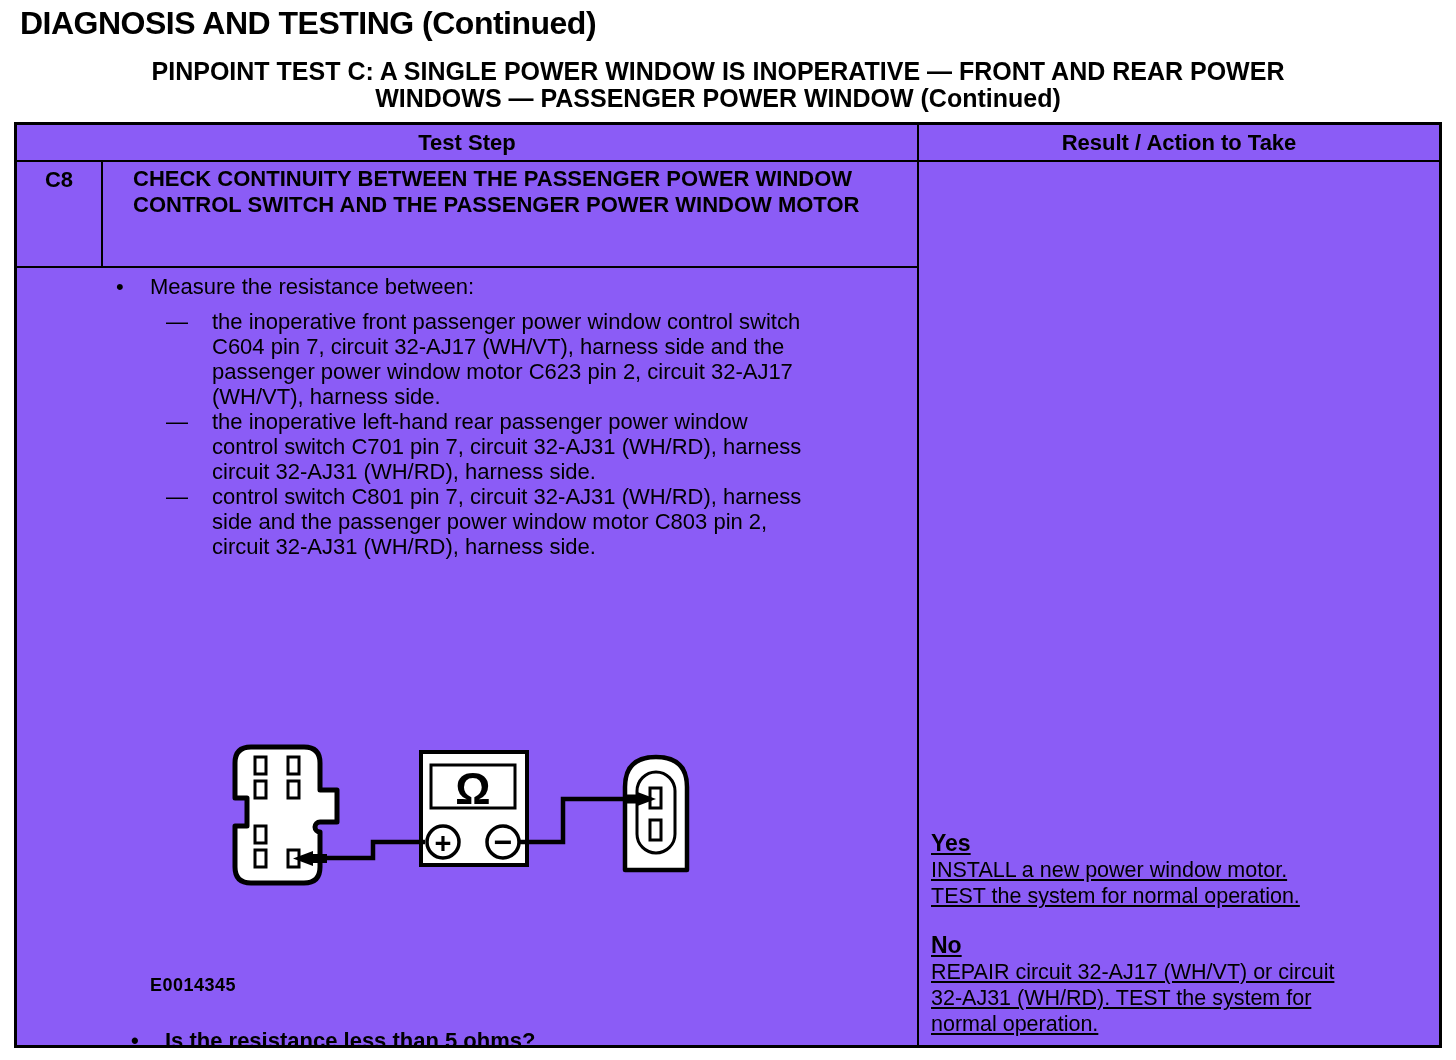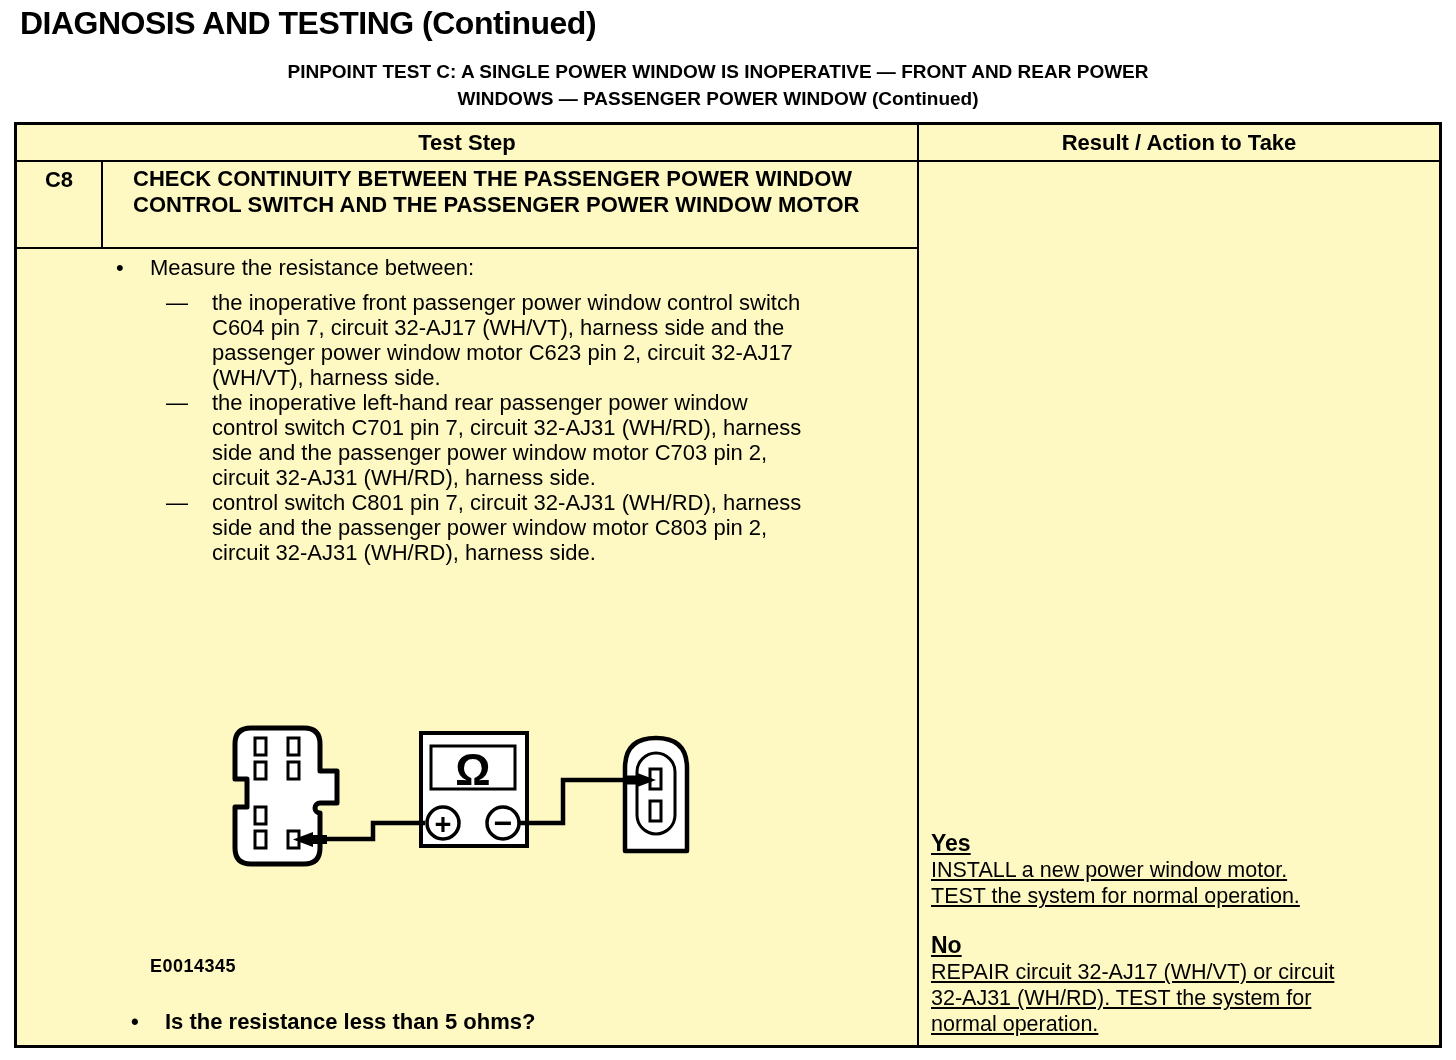--- a/index.html
+++ b/index.html
@@ -15,45 +15,45 @@
 
   .page-title {
     position: absolute; left: 20px; top: 5px;
     font-size: 32px; font-weight: bold; letter-spacing: -0.5px;
     white-space: nowrap;
     text-align: center;
   }
 
   .pinpoint-title {
     position: absolute; left: 0; top: 58px; width: 1436px;
-    text-align: center; font-weight: bold; font-size: 19px; line-height: 27px;
+    text-align: center; font-weight: bold; font-size: 25px; line-height: 27px;
   }
   .pinpoint-title div { white-space: nowrap; }
 
   .pinpoint-table {
     position: absolute; left: 14px; top: 122px;
     width: 1428px; height: 926px;
     border: 3px solid #000;
     display: flex;
-    background: #fef9c3;
+    background: #8b5cf6;
   }
   .col-left {
     width: 902px; border-right: 2px solid #000;
     display: flex; flex-direction: column;
   }
   .col-right { flex: 1; display: flex; flex-direction: column; justify-content: flex-end; }
 
   .th {
     height: 37px; border-bottom: 2px solid #000;
     display: flex; align-items: center; justify-content: center;
     font-weight: bold; font-size: 22px;
   }
 
   .step-head-row {
-    height: 87px; border-bottom: 2px solid #000;
+    height: 106px; border-bottom: 2px solid #000;
     display: flex;
   }
   .step-id-cell {
     width: 86px; border-right: 2px solid #000;
     text-align: center; padding-top: 5px;
     font-weight: bold; font-size: 22px;
   }
   .step-title-cell { flex: 1; padding: 4px 10px; }
   .step-title {
     font-weight: bold; font-size: 22px; line-height: 26px;
@@ -115,21 +115,20 @@
       <div class="measure-list">
         <div class="measure-item">
           <div class="measure-line">the inoperative front passenger power window control switch</div>
           <div class="measure-line">C604 pin 7, circuit 32-AJ17 (WH/VT), harness side and the</div>
           <div class="measure-line">passenger power window motor C623 pin 2, circuit 32-AJ17</div>
           <div class="measure-line">(WH/VT), harness side.</div>
         </div>
         <div class="measure-item">
           <div class="measure-line">the inoperative left-hand rear passenger power window</div>
           <div class="measure-line">control switch C701 pin 7, circuit 32-AJ31 (WH/RD), harness</div>
-          <div class="measure-line">side and the passenger power window motor C703 pin 2,</div>
           <div class="measure-line">circuit 32-AJ31 (WH/RD), harness side.</div>
         </div>
         <div class="measure-item">
           <div class="measure-line">control switch C801 pin 7, circuit 32-AJ31 (WH/RD), harness</div>
           <div class="measure-line">side and the passenger power window motor C803 pin 2,</div>
           <div class="measure-line">circuit 32-AJ31 (WH/RD), harness side.</div>
         </div>
       </div>
 
       <svg class="diagram-svg" width="470" height="180" viewBox="0 0 470 180">

